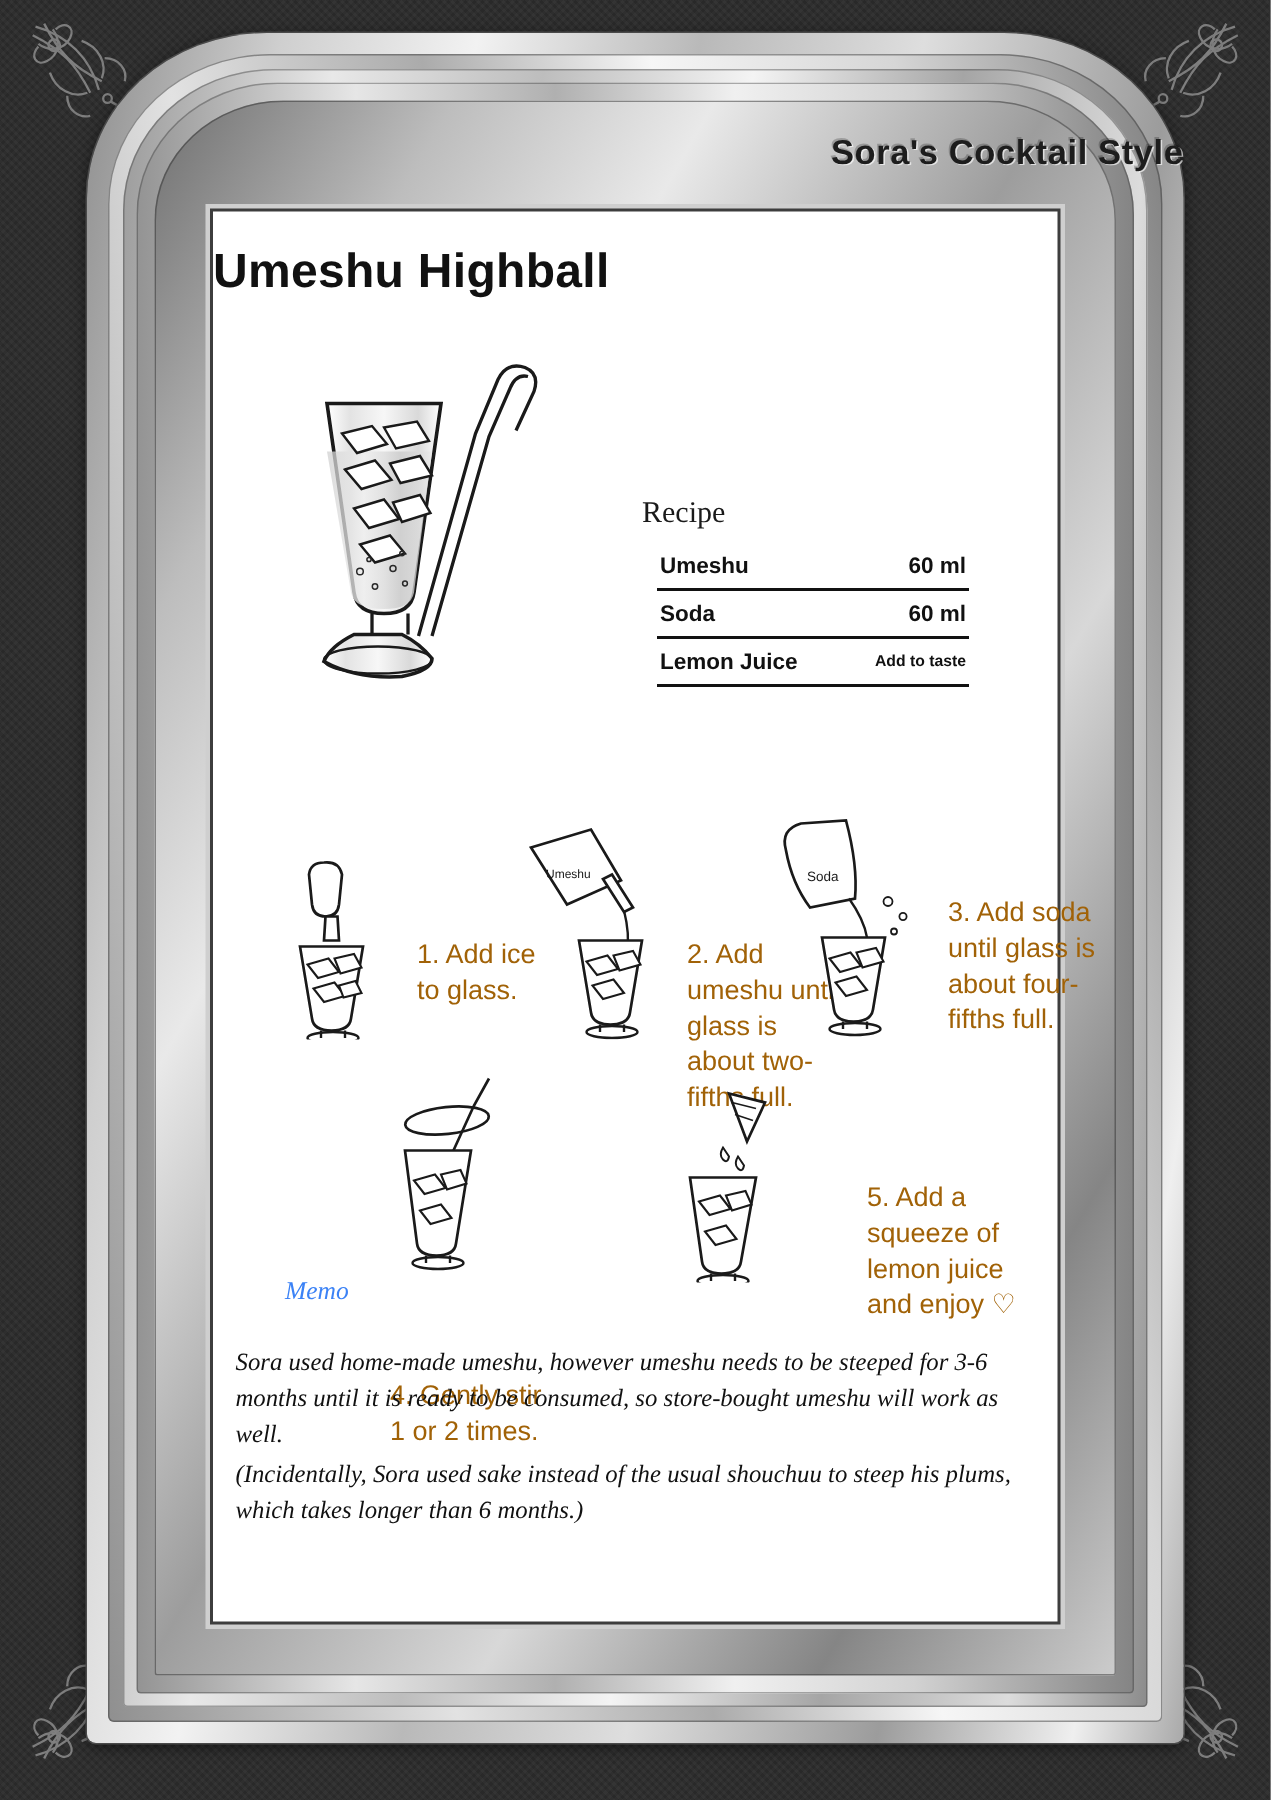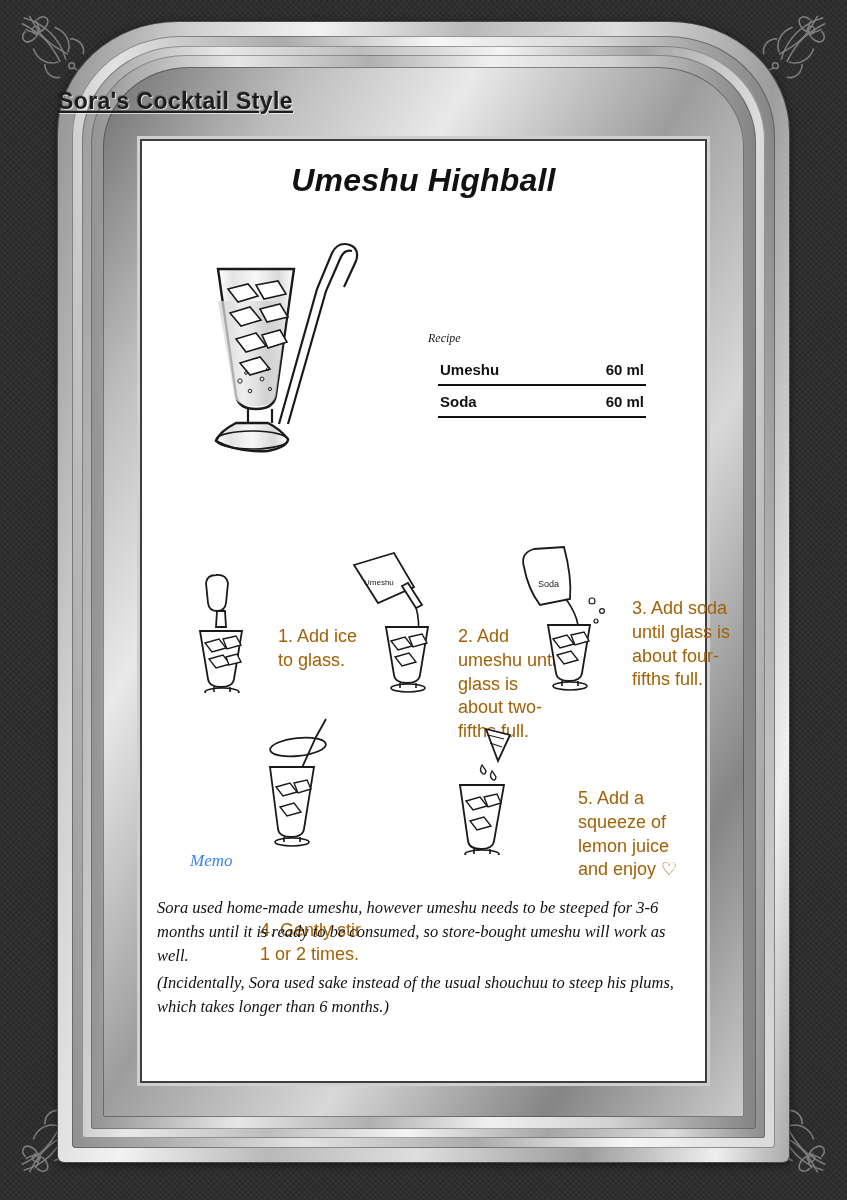--- a/index.html
+++ b/index.html
@@ -56,52 +56,50 @@
   .frame-inner-plate {
     position:absolute; left:12px; top:12px; right:12px; bottom:12px;
     border-radius: 86px 86px 2px 2px / 80px 80px 2px 2px;
     background: linear-gradient(120deg, #6f6f6f 0%, #bdbdbd 16%, #e9e9e9 30%, #9d9d9d 48%, #d8d8d8 66%, #858585 84%, #cccccc 100%);
     box-shadow: inset 0 0 0 1px rgba(50,50,50,.5);
   }
 
   .banner-title {
     position:absolute;
     top:66px; left:0; right:0;
-    text-align:left;
+    text-align:right;
     font-size:23px; font-weight:bold;
     color:#1d1d1d;
     letter-spacing:.4px;
     text-shadow: 1px 1px 0 rgba(255,255,255,.65), -1px -1px 0 rgba(0,0,0,.22);
     font-family:"Liberation Sans", sans-serif;
-    text-decoration:underline;
   }
 
   
   .card {
     position:absolute;
     left:142px; top:141px; width:563px; height:940px;
     background:#ffffff;
     box-shadow: 0 0 0 2px #3d3d3d, 0 0 0 5px #cfcfcf;
   }
   .card-title {
-    text-align:center;
+    text-align:left;
     font-size:32px; font-weight:bold;
     color:#111;
     margin-top:21px;
     letter-spacing:.2px;
-    font-style:italic;
   }
 
   
   .hero { position:relative; height:270px; }
   .hero-glass { position:absolute; left:42px; top:10px; }
   .recipe { position:absolute; left:282px; top:132px; width:220px; }
   .recipe-label {
     font-family:"Liberation Serif", serif;
-    font-style:italic; font-size:12px; color:#1a1a1a;
+    font-size:20px; color:#1a1a1a;
     margin-bottom:8px; padding-left:4px;
   }
   .recipe-table { width:208px; margin-left:14px; border-collapse:collapse; }
   .recipe-table tr { border-bottom:2px solid #111; }
   .recipe-table td {
     padding:7px 2px 6px;
     font-size:15px; font-weight:bold; color:#111;
   }
   .recipe-table td.amt { text-align:right; white-space:nowrap; }
   .recipe-table td.amt.small { font-size:10.5px; line-height:1.05; }
@@ -286,20 +284,24 @@
       <table class="recipe-table">
         <tbody>
             <tr>
           <td>Umeshu</td>
           <td class="amt">60 ml</td>
         </tr>
         <tr>
           <td>Soda</td>
           <td class="amt">60 ml</td>
         </tr>
+        <tr>
+          <td>Lemon Juice</td>
+          <td class="amt small">Add to taste</td>
+        </tr>
       </tbody>
         </table>
     </div>
   </div>
 
   <div class="steps" style="height:320px;">
 
     <div class="step" style="left:44px; top:100px;">
       <svg width="86" height="120" viewBox="0 0 86 120">
         <g fill="#fff" stroke="#1a1a1a" stroke-width="1.8">

